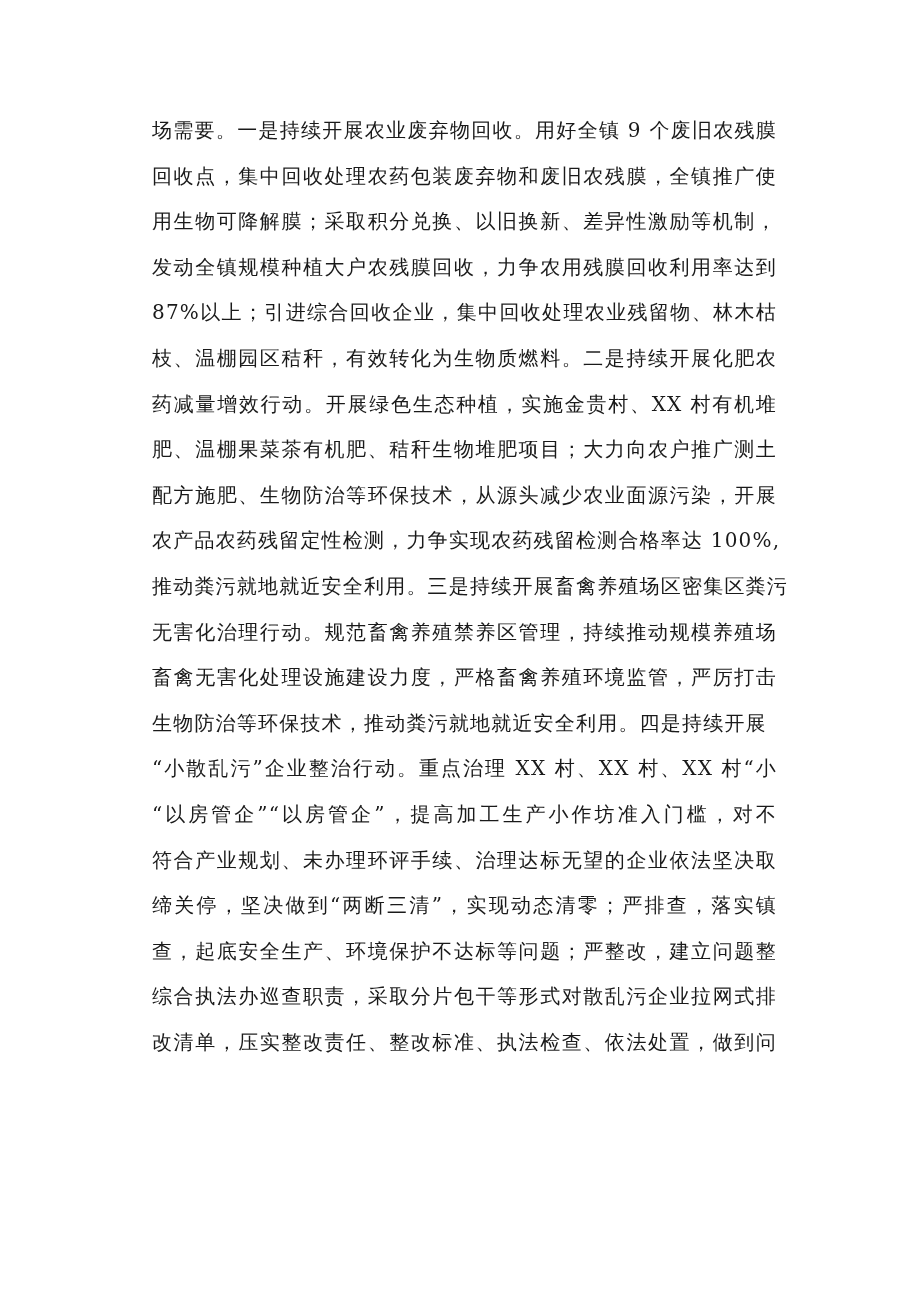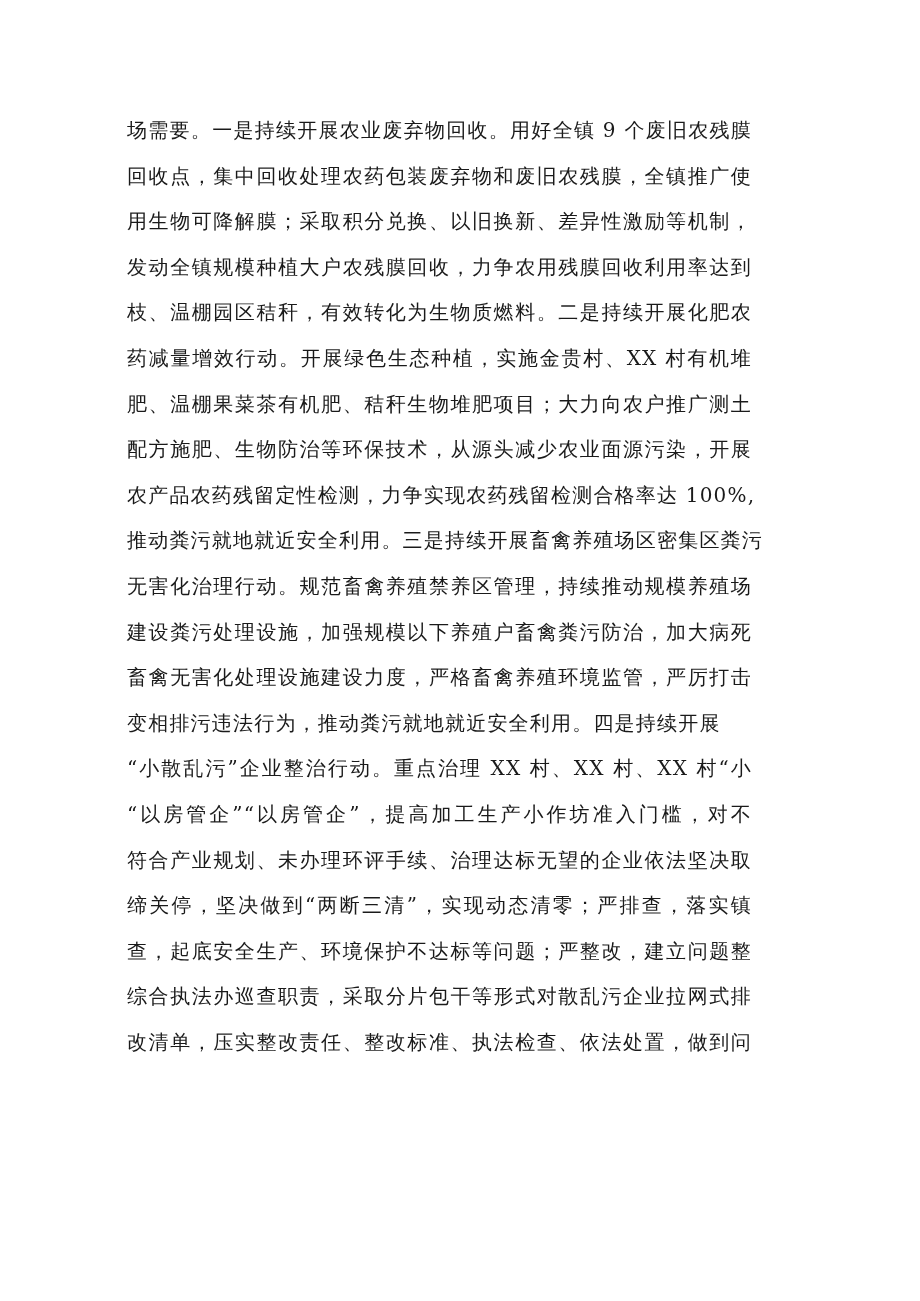--- a/index.html
+++ b/index.html
@@ -16,21 +16,21 @@
     .page {
       position: absolute;
       left: 0;
       top: 0;
       width: 920px;
       height: 1301px;
       background: #ffffff;
     }
     .body-text {
       position: absolute;
-      left: 127px;
+      left: 152px;
       top: 108px;
       width: 640px;
       font-family: "DejaVu Serif", "Liberation Serif", serif;
       font-size: 20px;
       color: #1a1a1a;
     }
     .line {
       display: block;
       height: 45.6px;
       line-height: 45.6px;
@@ -48,30 +48,30 @@
   </style>
 </head>
 <body>
 
 <div class="page">
   <div class="body-text">
     <span class="line full">场需要。一是持续开展农业废弃物回收。用好全镇 9 个废旧农残膜</span>
     <span class="line full">回收点，集中回收处理农药包装废弃物和废旧农残膜，全镇推广使</span>
     <span class="line full">用生物可降解膜；采取积分兑换、以旧换新、差异性激励等机制，</span>
     <span class="line full">发动全镇规模种植大户农残膜回收，力争农用残膜回收利用率达到</span>
+    <span class="line full">87%以上；引进综合回收企业，集中回收处理农业残留物、林木枯</span>
     <span class="line full">枝、温棚园区秸秆，有效转化为生物质燃料。二是持续开展化肥农</span>
     <span class="line full">药减量增效行动。开展绿色生态种植，实施金贵村、XX 村有机堆</span>
     <span class="line full">肥、温棚果菜茶有机肥、秸秆生物堆肥项目；大力向农户推广测土</span>
     <span class="line full">配方施肥、生物防治等环保技术，从源头减少农业面源污染，开展</span>
     <span class="line full">农产品农药残留定性检测，力争实现农药残留检测合格率达 100%,</span>
     <span class="line full">推动粪污就地就近安全利用。三是持续开展畜禽养殖场区密集区粪污</span>
     <span class="line full">无害化治理行动。规范畜禽养殖禁养区管理，持续推动规模养殖场</span>
-    <span class="line full">建设粪污处理设施，加强规模以下养殖户畜禽粪污防治，加大病死</span>
     <span class="line full">畜禽无害化处理设施建设力度，严格畜禽养殖环境监管，严厉打击</span>
-    <span class="line short">变相排污违法行为，推动粪污就地就近安全利用。四是持续开展</span>
+    <span class="line short">生物防治等环保技术，推动粪污就地就近安全利用。四是持续开展</span>
     <span class="line full">“小散乱污”企业整治行动。重点治理 XX 村、XX 村、XX 村“小</span>
     <span class="line full">“以房管企”“以房管企”，提高加工生产小作坊准入门槛，对不</span>
     <span class="line full">符合产业规划、未办理环评手续、治理达标无望的企业依法坚决取</span>
     <span class="line full">缔关停，坚决做到“两断三清”，实现动态清零；严排查，落实镇</span>
     <span class="line full">查，起底安全生产、环境保护不达标等问题；严整改，建立问题整</span>
     <span class="line full">综合执法办巡查职责，采取分片包干等形式对散乱污企业拉网式排</span>
     <span class="line full">改清单，压实整改责任、整改标准、执法检查、依法处置，做到问</span>
   </div>
 </div>
 

